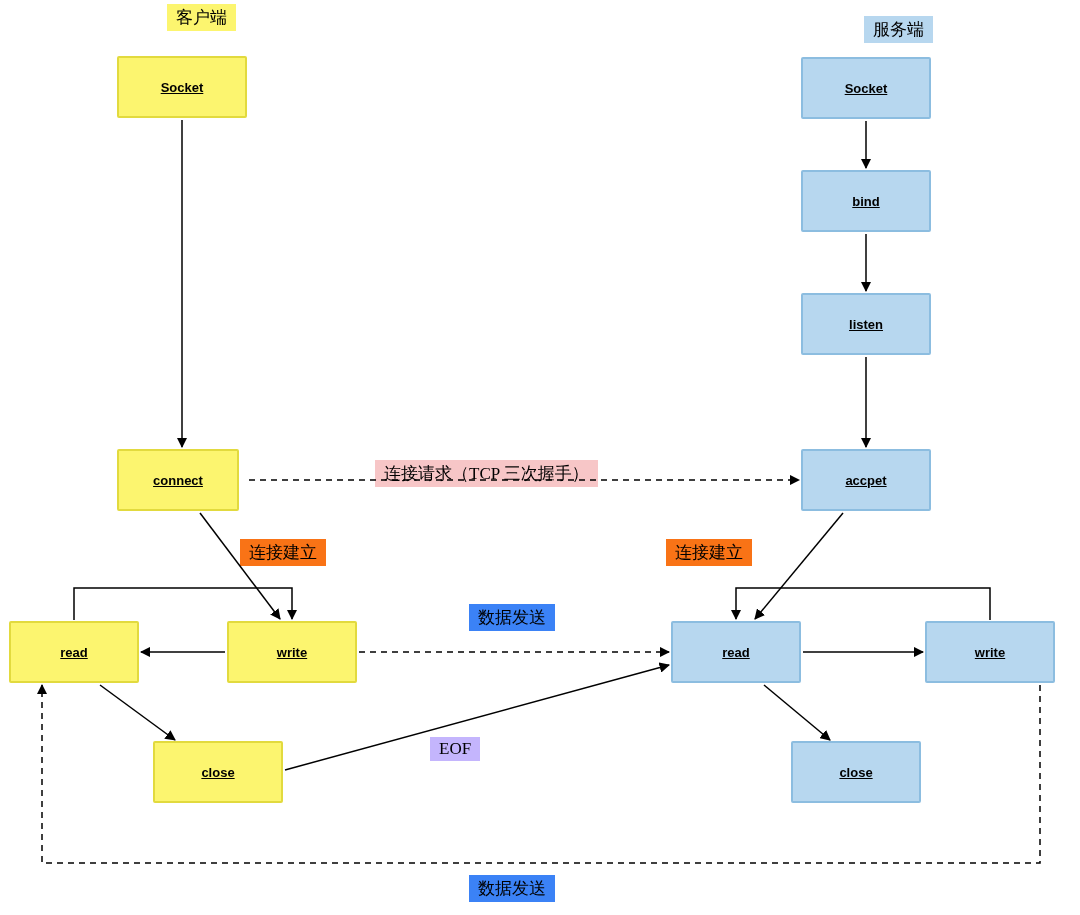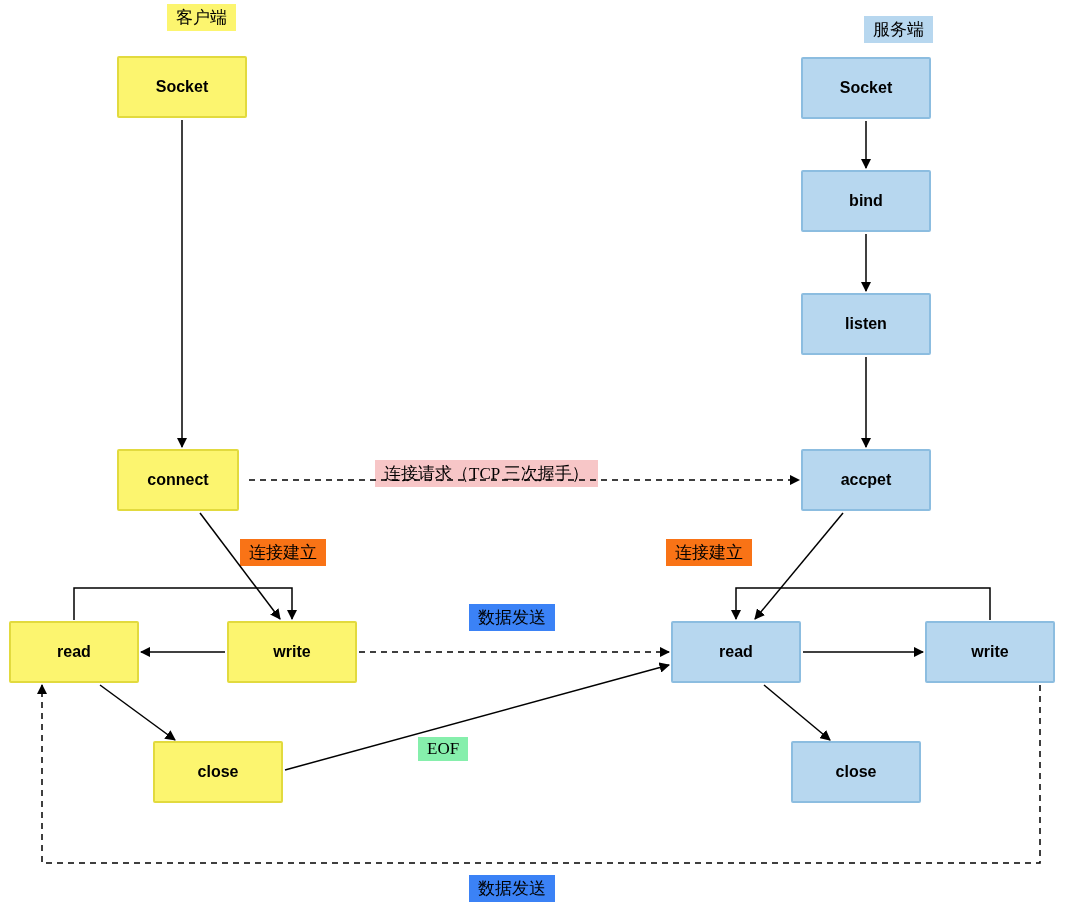--- a/index.html
+++ b/index.html
@@ -9,21 +9,22 @@
     position: relative;
     background: #ffffff;
     font-family: "Comic Sans MS", "Segoe Script", cursive, sans-serif;
   }
   .node {
     position: absolute;
     display: flex;
     align-items: center;
     justify-content: center;
     font-weight: bold;
-    font-size: 16px;
+    font-size: 13px;
+    text-decoration: underline;
   }
   
   .client-node {
     background: #fcf56f;
     border: 2px solid #e2da3e;
     border-radius: 2px;
   }
   .server-node {
     background: #b7d7ef;
     border: 2px solid #8cbde0;
@@ -33,21 +34,21 @@
     position: absolute;
     font-family: Liberation Serif, serif;
     font-size: 17px;
     padding: 2px 9px;
   }
   .label-yellow { background: #fcf56f; }
   .label-blue   { background: #b7d7ef; margin-top: 12px; }
   .label-pink   { background: #f7c6c7; }
   .label-green  { background: #f97316; }
   .label-orange { background: #3b82f6; }
-  .label-gray   { background: #86efac; }
+  .label-gray   { background: #c4b5fd; margin-left: 12px; }
   svg.edges {
     position: absolute;
     left: 0; top: 0;
     width: 1080px; height: 915px;
     pointer-events: none;
   }
 </style>
 </head>
 <body>
 

